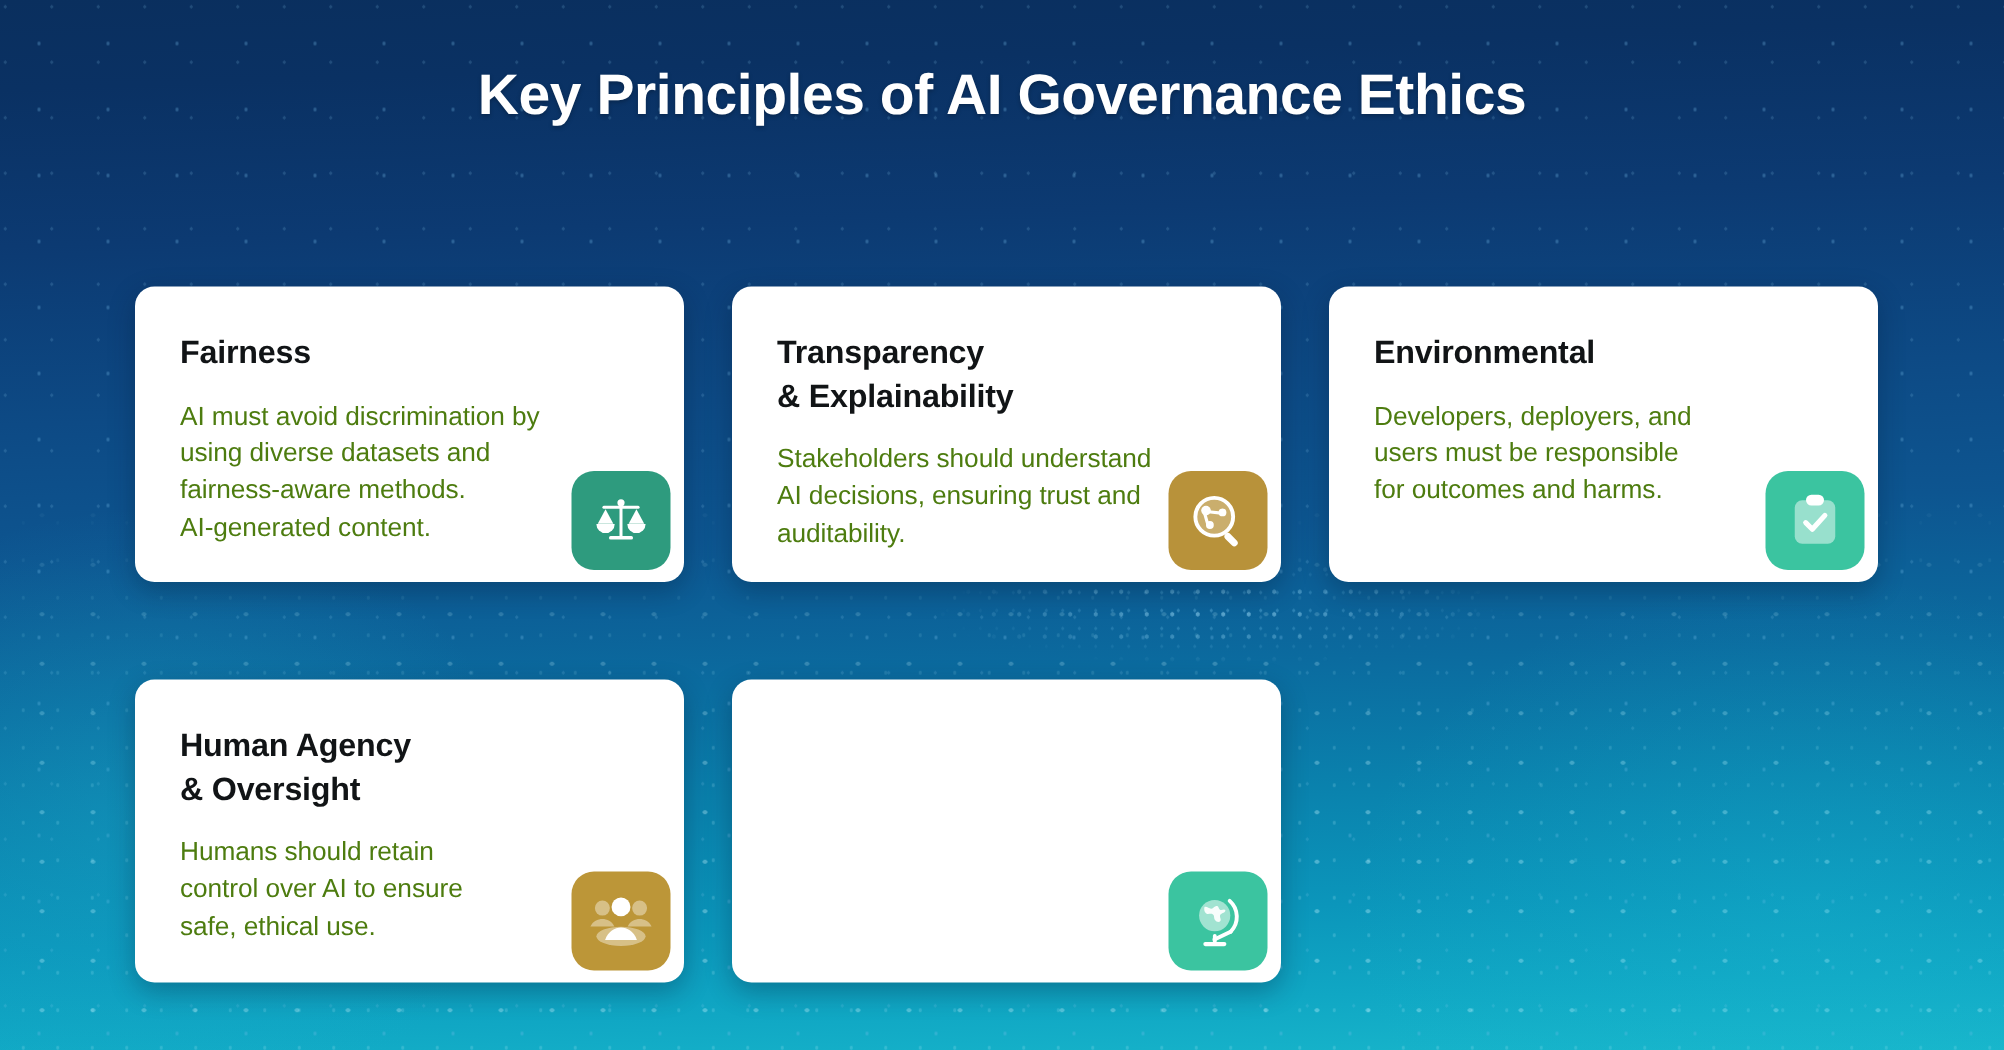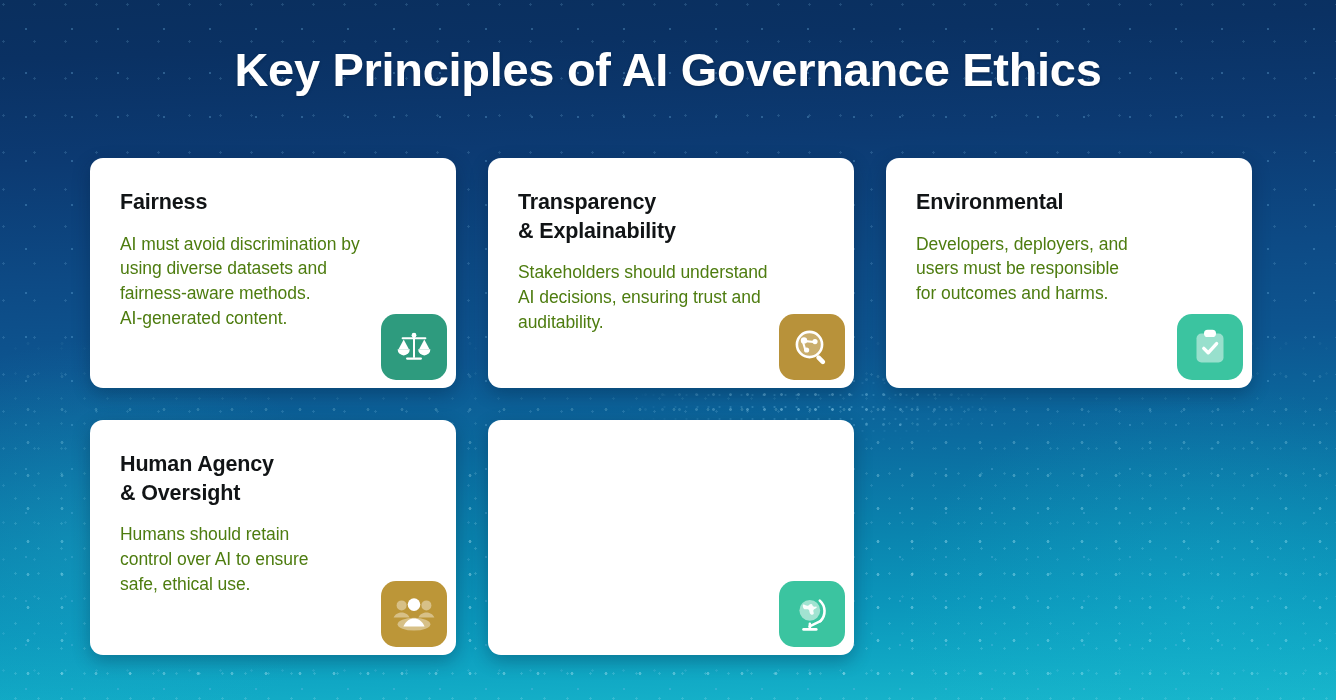--- a/index.html
+++ b/index.html
@@ -78,21 +78,21 @@
     width: 620px; height: 460px;
     background: radial-gradient(ellipse at center, rgba(25,185,210,0.28) 0%, rgba(25,185,210,0) 70%);
   }
 
   
   .title {
     position: absolute;
     top: 44px; left: 0; right: 0;
     text-align: center;
     color: #ffffff;
-    font-size: 47px;
+    font-size: 38px;
     font-weight: bold;
     letter-spacing: -0.3px;
     line-height: 1.1;
     text-shadow: 0 1px 3px rgba(0,0,0,0.25);
   }
 
   
   .grid {
     position: absolute;
     left: 90px;
@@ -105,20 +105,21 @@
     row-gap: 32px;
   }
 
   .card {
     position: relative;
     background: #ffffff;
     border-radius: 13px;
     box-shadow: 0 6px 18px rgba(2,22,45,0.30);
     padding: 30px 30px 0 30px;
     overflow: hidden;
+    margin-top: 33px;
   }
 
   .card-title {
     color: #111416;
     font-size: 21.5px;
     font-weight: bold;
     line-height: 1.33;
     letter-spacing: -0.15px;
     white-space: pre-line;
   }

